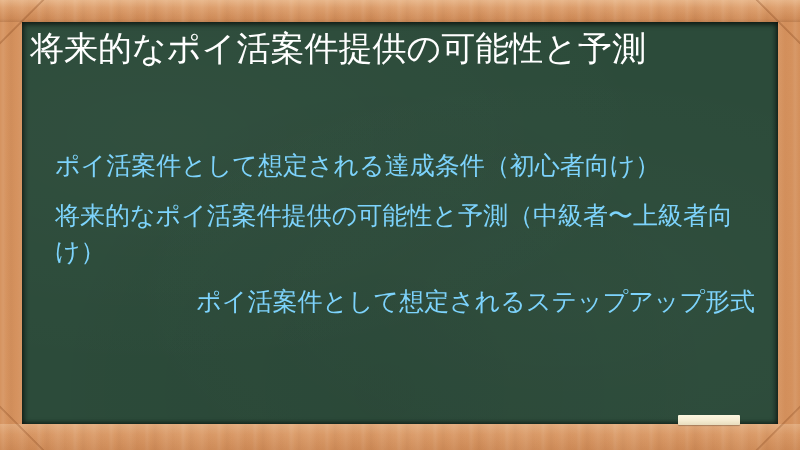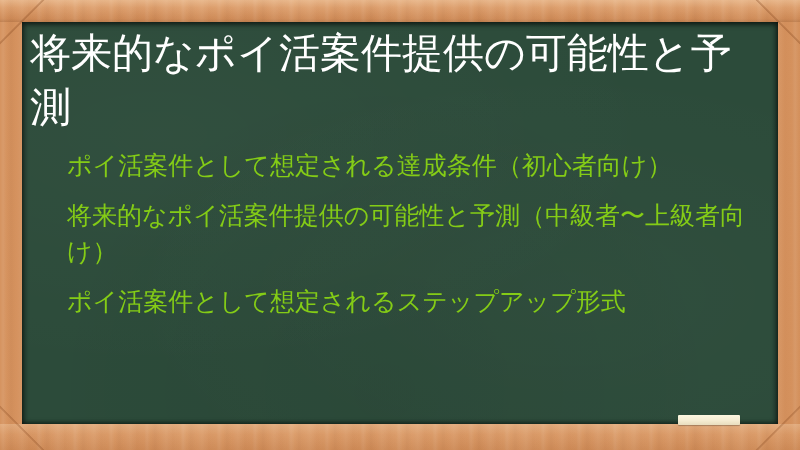--- a/index.html
+++ b/index.html
@@ -116,47 +116,47 @@
     padding: 0;
   }
 
   
   .title {
     position: absolute;
     left: 8px;
     top: 4px;
     width: 716px;
     color: #ffffff;
-    font-size: 41px;
+    font-size: 34px;
     line-height: 1.32;
     font-weight: 400;
     letter-spacing: 0px;
     white-space: pre-wrap;
     word-break: break-all;
   }
 
   
   .bullets {
     position: absolute;
     left: 33px;
     top: 126px;
     width: 700px;
     margin: 0;
     padding: 0;
     list-style: none;
   }
   .bullet-item {
-    color: #84cc16;
+    color: #7dd3fc;
     font-size: 25px;
     line-height: 1.44;
     font-weight: 400;
-    margin: 0 0 14px 12px;
+    margin: 0 0 14px 0;
     word-break: break-all;
   }
-  .bullet-item:last-child { margin-bottom: 0; }
+  .bullet-item:last-child { margin-bottom: 0; text-align: right; }
 
   
   .chalk {
     position: absolute;
     left: 678px;
     top: 415px;
     width: 62px;
     height: 10px;
     background: linear-gradient(180deg, #fdf6e0 0%, #f5ecd2 55%, #e8ddbe 100%);
     border-radius: 1px;

